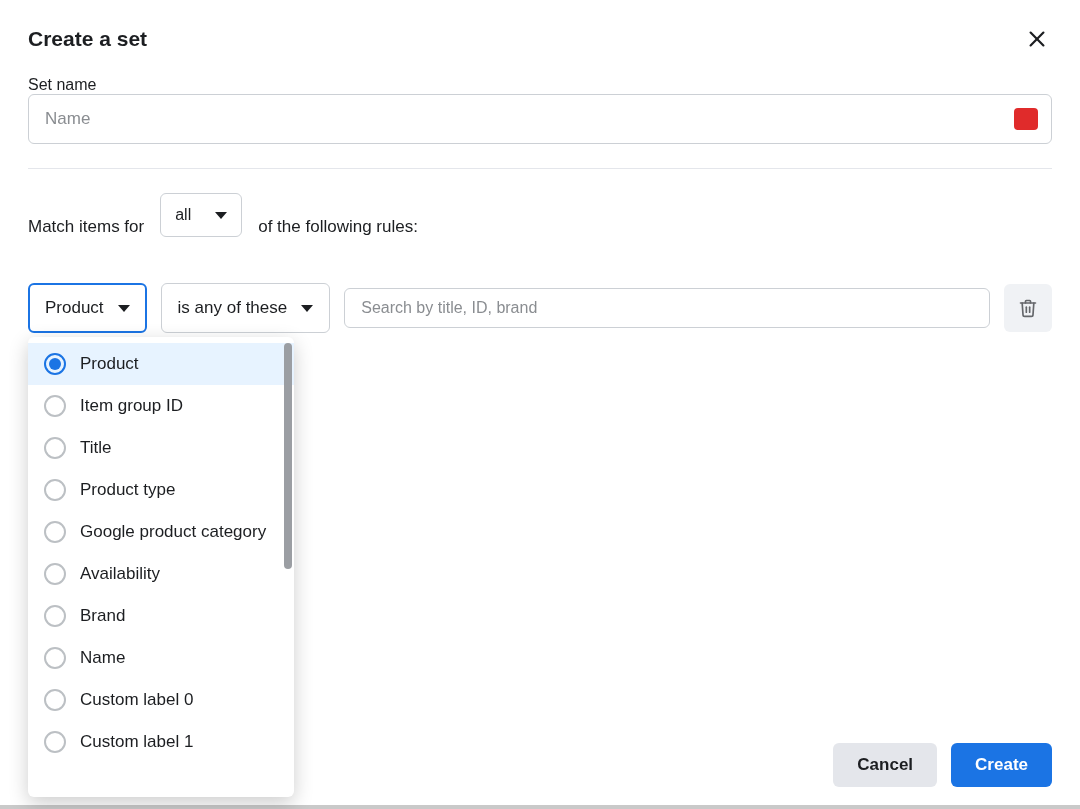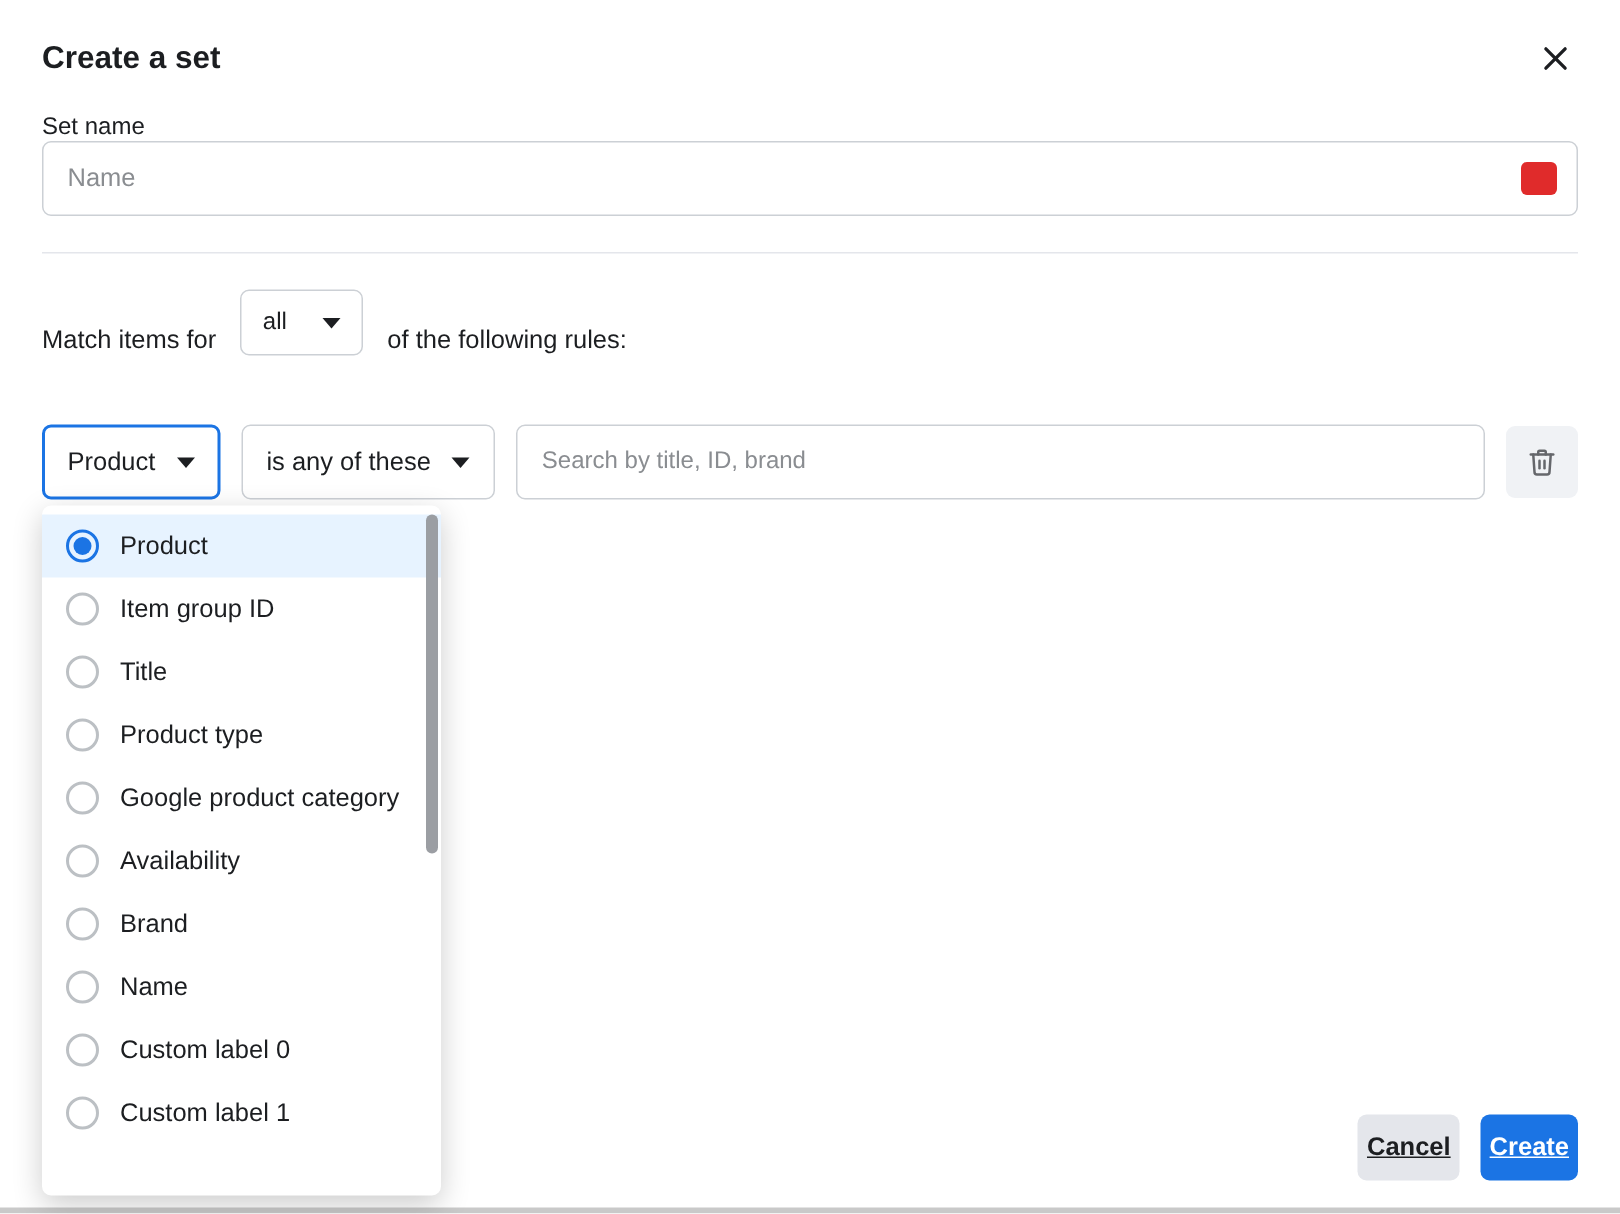--- a/index.html
+++ b/index.html
@@ -121,21 +121,21 @@
     font-size: 17px;
     cursor: pointer;
     white-space: nowrap;
   }
   .rule-select.open {
     border: 2px solid #1b74e4;
     padding: 0 15px;
   }
   .search-input {
     flex: 1;
-    height: 50px;
+    height: 40px;
     border: 1px solid #ccd0d5;
     border-radius: 6px;
     padding: 0 16px;
     font-size: 16px;
     color: #1c1e21;
   }
   .search-input::placeholder { color: #8a8d91; }
   .trash-btn {
     width: 48px;
     height: 48px;
@@ -206,27 +206,26 @@
 
   .footer {
     position: absolute;
     bottom: 18px;
     right: 28px;
     display: flex;
     gap: 14px;
   }
   .btn {
     height: 44px;
-    padding: 0 6px;
+    padding: 0 24px;
     border-radius: 6px;
     font-size: 17px;
     font-weight: 600;
     cursor: pointer;
     border: none;
-    text-decoration: underline;
   }
   .btn.secondary {
     background: #e4e6eb;
     color: #1c1e21;
   }
   .btn.primary {
     background: #1b74e4;
     color: #fff;
   }
 </style>

